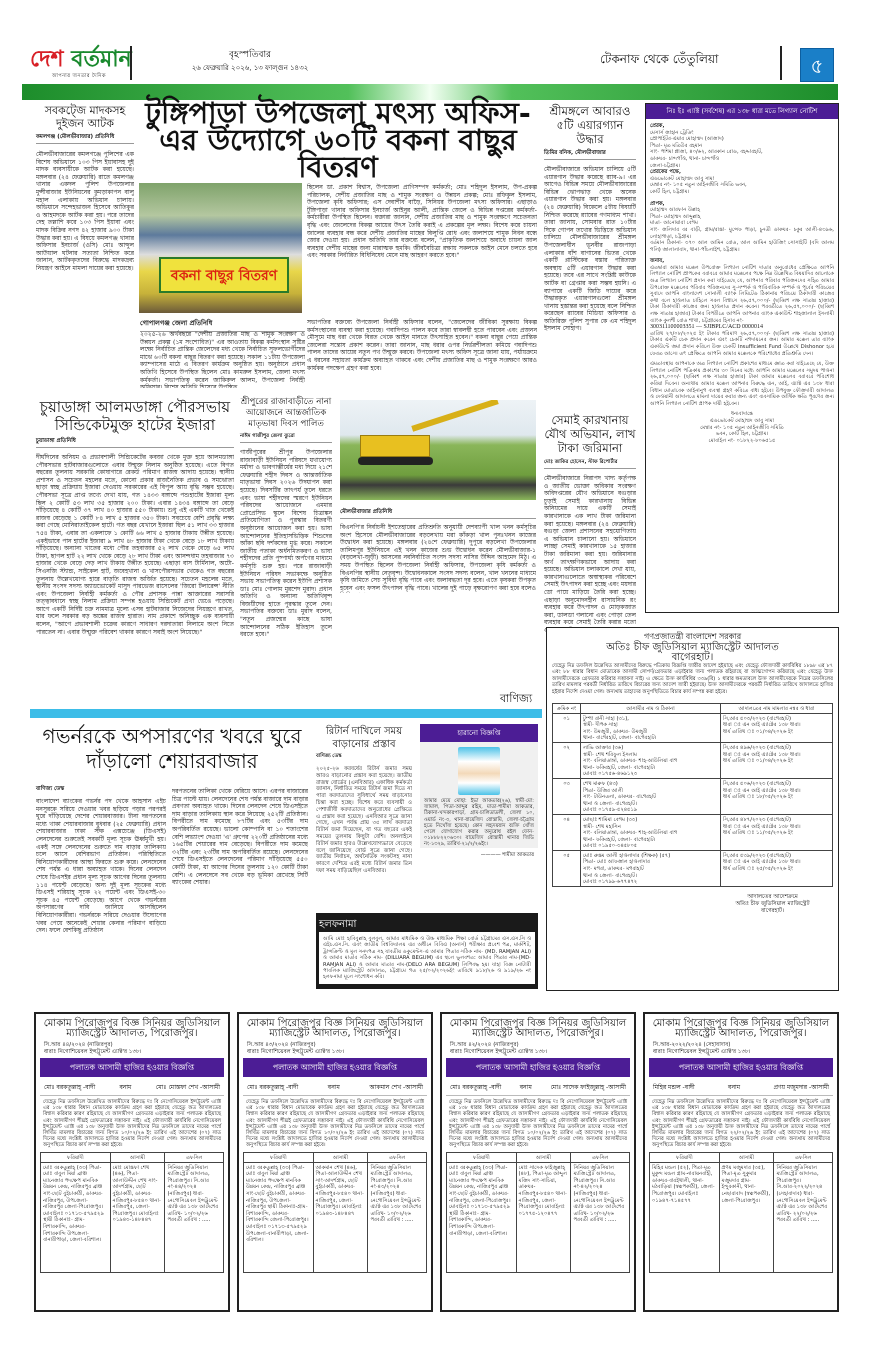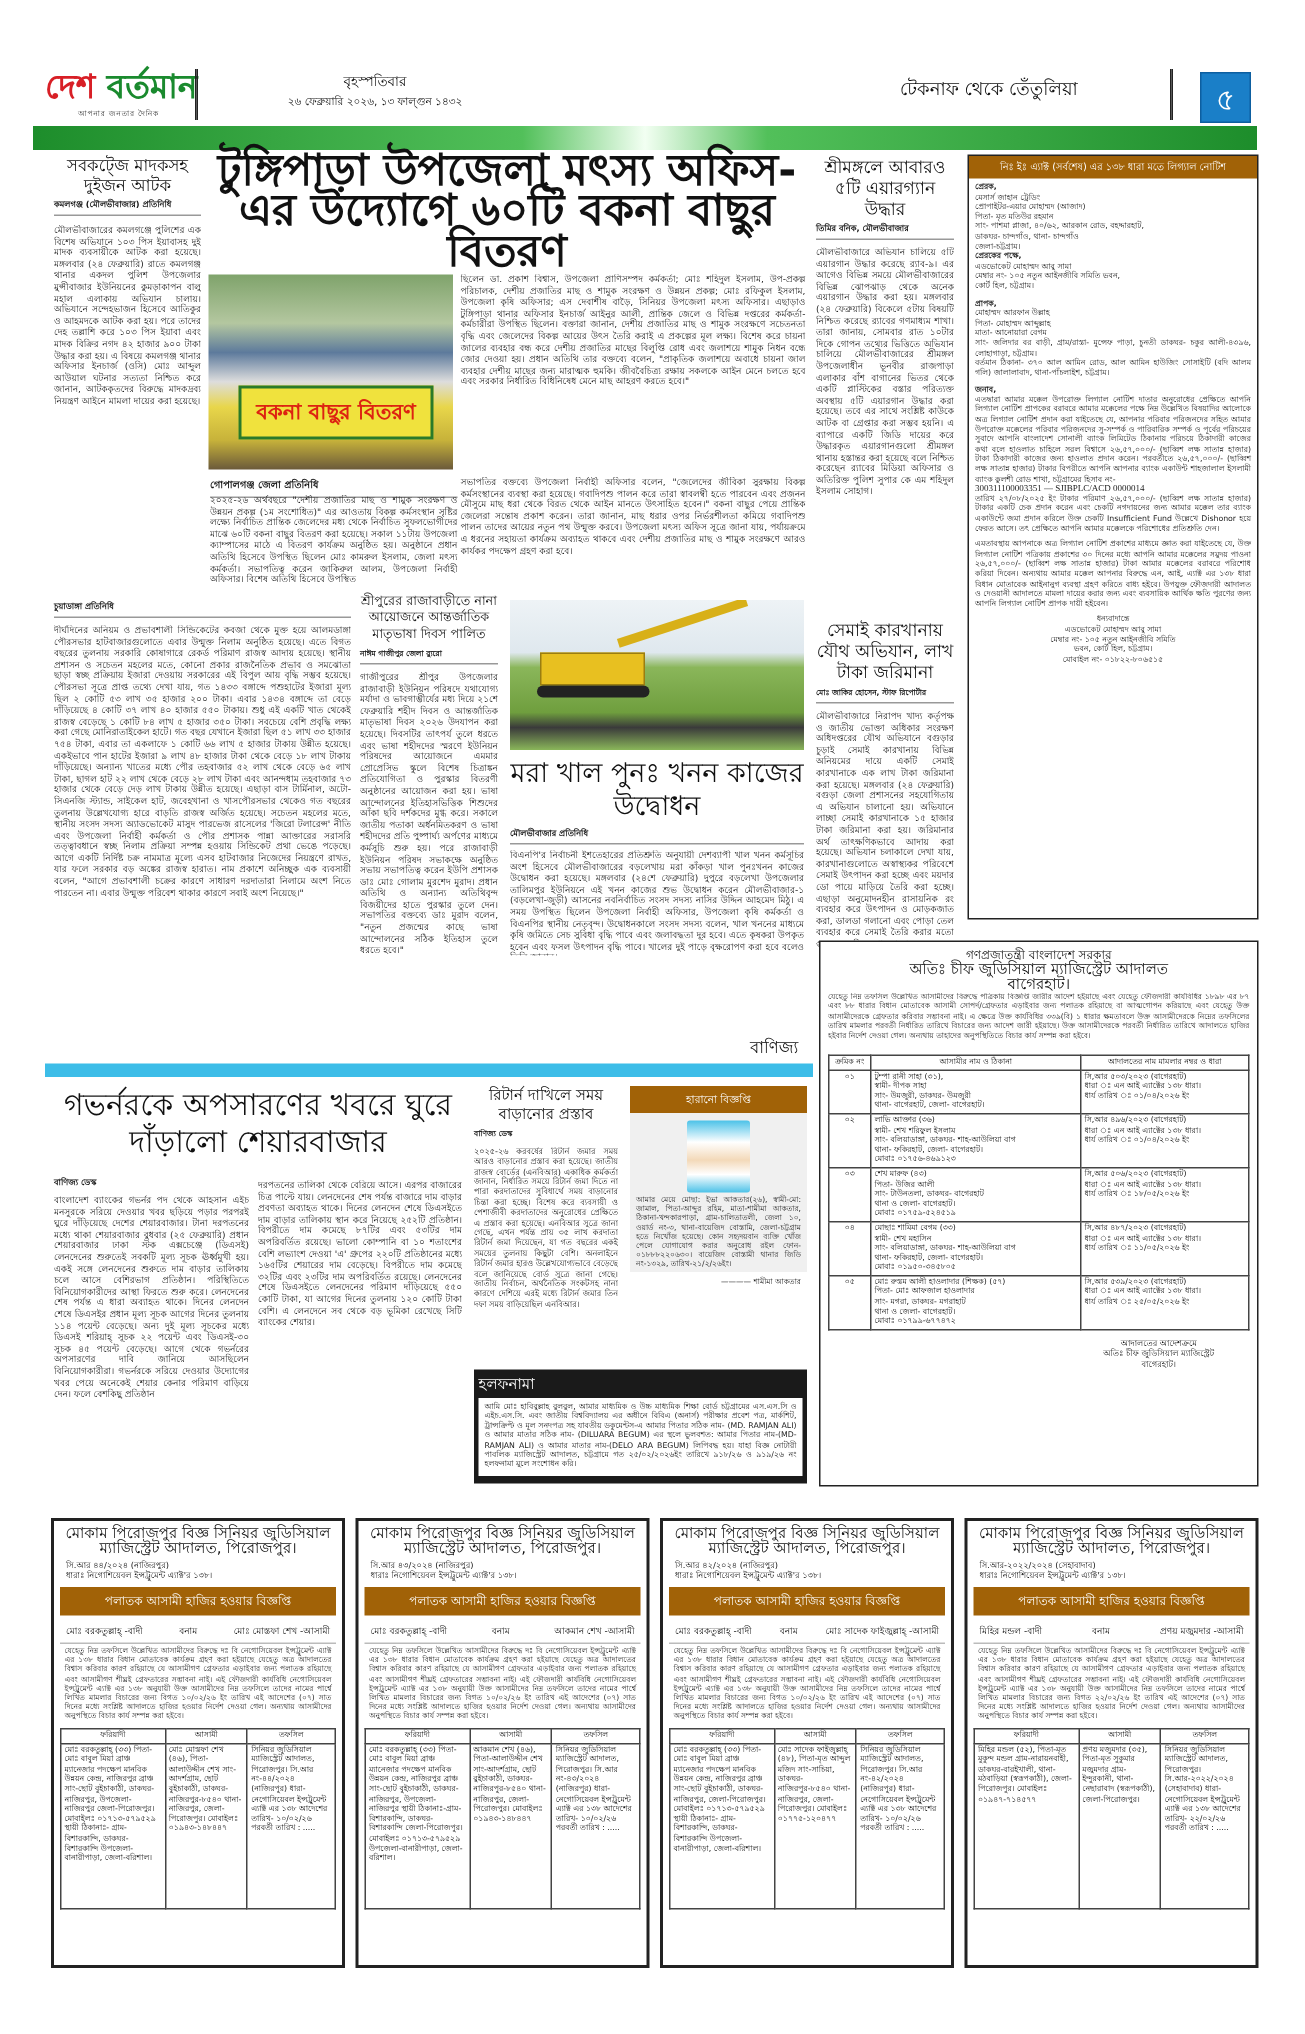--- a/index.html
+++ b/index.html
@@ -12,21 +12,21 @@
 .day{left:200px;top:47px;width:100px;text-align:center;font-size:9px}
 .date{left:160px;top:62px;width:180px;text-align:center;font-size:7px}
 .section{left:600px;top:50px;font-size:12px}
 .pagebox{left:800px;top:48px;width:34px;height:34px;background:#1a7fc8;color:#fff;font-size:20px;text-align:center;line-height:34px;border:1px solid #0d5fa0}
 .greenbar{left:22px;top:84px;width:816px;height:16px;background:linear-gradient(90deg,#1d8d2b 0%,#52c05a 40%,#f2fff2 50%,#52c05a 60%,#1d8d2b 100%)}
 .headline{font-family:"DejaVu Sans",sans-serif;text-align:center;line-height:1.2}
 .byline{font-size:6.5px;font-weight:bold;border-bottom:1px solid #999;padding-bottom:2px}
 .body{font-size:6px;line-height:7.6px;text-align:justify;color:#222;overflow:hidden}
 .photo{background:#888;overflow:hidden}
 .box{border:1.5px solid #222;background:#fff}
-.blackbar{background:#a16207;color:#fff;text-align:center}
+.blackbar{background:#4c1d95;color:#fff;text-align:center}
 .bluebar{left:30px;top:709px;width:512px;height:9px;background:#3dbde8}
 table{border-collapse:collapse;width:100%}
 td,th{border:1px solid #444;font-size:5.2px;line-height:6.6px;vertical-align:top;padding:1px 2px;font-weight:normal}
 th{text-align:center}
 .court{font-size:10px;text-align:center;line-height:10px}
 .case{font-size:5.5px;line-height:7px;padding:0 4px}
 .vs{font-size:6px;display:flex;justify-content:space-between;padding:2px 4px;border-bottom:1px solid #bbb}
 </style>
 </head>
 <body>
@@ -96,37 +96,37 @@
     <div style="margin-top:4px">এমতাবস্থায় আপনাকে অত্র লিগ্যাল নোটিশ প্রকাশের মাধ্যমে জ্ঞাত করা যাইতেছে যে, উক্ত লিগ্যাল নোটিশ পত্রিকায় প্রকাশের ৩০ দিনের মধ্যে আপনি আমার মক্কেলের সমুদয় পাওনা ২৬,৫৭,০০০/- (ছাব্বিশ লক্ষ সাতান্ন হাজার) টাকা আমার মক্কেলের বরাবরে পরিশোধ করিয়া দিবেন। অন্যথায় আমার মক্কেল আপনার বিরুদ্ধে এন, আই, এ্যাক্ট এর ১৩৮ ধারা বিধান মোতাবেক আইনানুগ ব্যবস্থা গ্রহণ করিতে বাধ্য হইবে। উপযুক্ত ফৌজদারী আদালত ও দেওয়ানী আদালতে মামলা দায়ের করার জন্য এবং ব্যবসায়িক আর্থিক ক্ষতি পূরণের জন্য আপনি লিগ্যাল নোটিশ প্রাপক দায়ী হইবেন।</div>
     <div style="text-align:center;margin-top:4px">ধন্যবাদান্তে</div>
     <div style="text-align:center">এডভোকেট মোহাম্মদ আবু সামা</div>
     <div style="text-align:center">মেম্বার নং- ১০৫ নতুন আইনজীবি সমিতি</div>
     <div style="text-align:center">ভবন, কোর্ট হিল, চট্টগ্রাম।</div>
     <div style="text-align:center">মোবাইল নং- ০১৮২২-৮০৬৫১৫</div>
   </div>
 </div>
 
 <div class="abs" style="left:36px;top:398px;width:198px">
+  <div class="headline" style="font-size:15px;line-height:18px">চুয়াডাঙ্গা আলমডাঙ্গা পৌরসভায় সিন্ডিকেটমুক্ত হাটের ইজারা</div>
   <div class="byline" style="font-size:5.5px;margin-top:3px">চুয়াডাঙ্গা প্রতিনিধি</div>
   <div class="body" style="margin-top:5px;height:220px">দীর্ঘদিনের অনিয়ম ও প্রভাবশালী সিন্ডিকেটের কবজা থেকে মুক্ত হয়ে আলমডাঙ্গা পৌরসভার হাটবাজারগুলোতে এবার উন্মুক্ত নিলাম অনুষ্ঠিত হয়েছে। এতে বিগত বছরের তুলনায় সরকারি কোষাগারে রেকর্ড পরিমাণ রাজস্ব আদায় হয়েছে। স্থানীয় প্রশাসন ও সচেতন মহলের মতে, কোনো প্রকার রাজনৈতিক প্রভাব ও সমঝোতা ছাড়া স্বচ্ছ প্রক্রিয়ায় ইজারা দেওয়ায় সরকারের এই বিপুল আয় বৃদ্ধি সম্ভব হয়েছে। পৌরসভা সূত্রে প্রাপ্ত তথ্যে দেখা যায়, গত ১৪৩৩ বঙ্গাব্দে পশুহাটের ইজারা মূল্য ছিল ২ কোটি ৫৩ লাখ ৩৫ হাজার ২০০ টাকা। এবার ১৪৩৪ বঙ্গাব্দে তা বেড়ে দাঁড়িয়েছে ৪ কোটি ৩৭ লাখ ৪০ হাজার ৫৫০ টাকায়। শুধু এই একটি খাত থেকেই রাজস্ব বেড়েছে ১ কোটি ৮৪ লাখ ৫ হাজার ৩৫০ টাকা। সবচেয়ে বেশি প্রবৃদ্ধি লক্ষ্য করা গেছে মোনিরাতাইকেল হাটে। গত বছর যেখানে ইজারা ছিল ৫১ লাখ ৩৩ হাজার ৭৫৪ টাকা, এবার তা একলাফে ১ কোটি ৬৬ লাখ ৫ হাজার টাকায় উন্নীত হয়েছে। একইভাবে পান হাটের ইজারা ৯ লাখ ৪৮ হাজার টাকা থেকে বেড়ে ১৮ লাখ টাকায় দাঁড়িয়েছে। অন্যান্য খাতের মধ্যে পৌর তহবাজার ৫২ লাখ থেকে বেড়ে ৬৫ লাখ টাকা, ছাগল হাট ২২ লাখ থেকে বেড়ে ২৮ লাখ টাকা এবং আনন্দধাম তহবাজার ৭৩ হাজার থেকে বেড়ে দেড় লাখ টাকায় উন্নীত হয়েছে। এছাড়া বাস টার্মিনাল, অটো-সিএনজি স্ট্যান্ড, সাইকেল হাট, জবেহখানা ও খাসপৌরসভার থেকেও গত বছরের তুলনায় উল্লেখযোগ্য হারে বাড়তি রাজস্ব অর্জিত হয়েছে। সচেতন মহলের মতে, স্থানীয় সংসদ সদস্য অ্যাডভোকেট মাসুদ পারভেজ রাসেলের 'জিরো টলারেন্স' নীতি এবং উপজেলা নির্বাহী কর্মকর্তা ও পৌর প্রশাসক পান্না আক্তারের সরাসরি তত্ত্বাবধানে স্বচ্ছ নিলাম প্রক্রিয়া সম্পন্ন হওয়ায় সিন্ডিকেট প্রথা ভেঙে পড়েছে। আগে একটি নির্দিষ্ট চক্র নামমাত্র মূল্যে এসব হাটবাজার নিজেদের নিয়ন্ত্রণে রাখত, যার ফলে সরকার বড় অঙ্কের রাজস্ব হারাত। নাম প্রকাশে অনিচ্ছুক এক ব্যবসায়ী বলেন, "আগে প্রভাবশালী চক্রের কারণে সাধারণ দরদাতারা নিলামে অংশ নিতে পারতেন না। এবার উন্মুক্ত পরিবেশ থাকার কারণে সবাই অংশ নিয়েছে।"</div>
 </div>
 
 <div class="abs" style="left:240px;top:396px;width:92px">
   <div class="headline" style="font-size:8.5px;line-height:11px">শ্রীপুরের রাজাবাড়ীতে নানা আয়োজনে আন্তর্জাতিক মাতৃভাষা দিবস পালিত</div>
   <div class="byline" style="font-size:5px;margin-top:3px">নাঈম গাজীপুর জেলা ব্যুরো</div>
   <div class="body" style="margin-top:5px;height:225px">গাজীপুরের শ্রীপুর উপজেলার রাজাবাড়ী ইউনিয়ন পরিষদে যথাযোগ্য মর্যাদা ও ভাবগাম্ভীর্যের মধ্য দিয়ে ২১শে ফেব্রুয়ারি শহীদ দিবস ও আন্তর্জাতিক মাতৃভাষা দিবস ২০২৬ উদযাপন করা হয়েছে। দিবসটির তাৎপর্য তুলে ধরতে এবং ভাষা শহীদদের স্মরণে ইউনিয়ন পরিষদের আয়োজনে এমমার প্রোপ্রেসিভ স্কুলে বিশেষ চিত্রাঙ্কন প্রতিযোগিতা ও পুরস্কার বিতরণী অনুষ্ঠানের আয়োজন করা হয়। ভাষা আন্দোলনের ইতিহাসভিত্তিক শিশুদের আঁকা ছবি দর্শকদের মুগ্ধ করে। সকালে জাতীয় পতাকা অর্ধনমিতকরণ ও ভাষা শহীদদের প্রতি পুষ্পার্ঘ্য অর্পণের মাধ্যমে কর্মসূচি শুরু হয়। পরে রাজাবাড়ী ইউনিয়ন পরিষদ সভাকক্ষে অনুষ্ঠিত সভায় সভাপতিত্ব করেন ইউপি প্রশাসক ডাঃ মোঃ গোলাম মুরশেদ মুরাদ। প্রধান অতিথি ও অন্যান্য অতিথিবৃন্দ বিজয়ীদের হাতে পুরস্কার তুলে দেন। সভাপতির বক্তব্যে ডাঃ মুরাদ বলেন, "নতুন প্রজন্মের কাছে ভাষা আন্দোলনের সঠিক ইতিহাস তুলে ধরতে হবে।"</div>
 </div>
 
 <div class="abs photo" style="left:340px;top:400px;width:196px;height:100px;background:linear-gradient(180deg,#eef3f6 0%,#dfe8ee 35%,#8ab65a 45%,#6f9e3e 75%,#3a3a3a 85%,#8ab65a 100%)">
   <div style="position:absolute;left:20px;top:35px;width:70px;height:22px;background:#e8c020;border:1px solid #9a7d10"></div>
   <div style="position:absolute;left:70px;top:12px;width:90px;height:6px;background:#d8b018;transform:rotate(-18deg)"></div>
   <div style="position:absolute;left:18px;top:57px;width:75px;height:8px;background:#222;border-radius:4px"></div>
 </div>
 <div class="abs" style="left:340px;top:505px;width:196px">
-  <div class="headline" style="font-size:18px;line-height:22px">মরা খাল পুনঃ খনন কাজের উদ্বোধন</div>
   <div class="byline" style="font-size:5.5px;margin-top:3px">মৌলভীবাজার প্রতিনিধি</div>
   <div class="body" style="margin-top:4px;height:70px">বিএনপি'র নির্বাচনী ইশতেহারের প্রতিশ্রুতি অনুযায়ী দেশব্যাপী খাল খনন কর্মসূচির অংশ হিসেবে মৌলভীবাজারের বড়লেখায় মরা কাঁকড়া খাল পুনঃখনন কাজের উদ্বোধন করা হয়েছে। মঙ্গলবার (২৪শে ফেব্রুয়ারি) দুপুরে বড়লেখা উপজেলার তালিমপুর ইউনিয়নে এই খনন কাজের শুভ উদ্বোধন করেন মৌলভীবাজার-১ (বড়লেখা-জুড়ী) আসনের নবনির্বাচিত সংসদ সদস্য নাসির উদ্দিন আহমেদ মিঠু। এ সময় উপস্থিত ছিলেন উপজেলা নির্বাহী অফিসার, উপজেলা কৃষি কর্মকর্তা ও বিএনপির স্থানীয় নেতৃবৃন্দ। উদ্বোধনকালে সংসদ সদস্য বলেন, খাল খননের মাধ্যমে কৃষি জমিতে সেচ সুবিধা বৃদ্ধি পাবে এবং জলাবদ্ধতা দূর হবে। এতে কৃষকরা উপকৃত হবেন এবং ফসল উৎপাদন বৃদ্ধি পাবে। খালের দুই পাড়ে বৃক্ষরোপণ করা হবে বলেও তিনি জানান।</div>
 </div>
 
 <div class="abs box" style="left:546px;top:627px;width:293px;height:364px;padding:4px 5px">
   <div class="court" style="font-size:8px">গণপ্রজাতন্ত্রী বাংলাদেশ সরকার</div>
   <div class="court">অতিঃ চীফ জুডিসিয়াল ম্যাজিস্ট্রেট আদালত</div>
   <div class="court">বাগেরহাট।</div>
   <div class="body" style="font-size:5px;line-height:6.4px;height:38px">যেহেতু নিম্ন তফসিল উল্লেখিত আসামীদের বিরুদ্ধে পত্রিকায় বিজ্ঞপ্তি জারীর আদেশ হইয়াছে এবং যেহেতু ফৌজদারী কার্যবিধির ১৮৯৮ এর ৮৭ এবং ৮৮ ধারার বিধান মোতাবেক আসামী সোপর্দ/গ্রেফতার এড়াইবার জন্য পলাতক রহিয়াছে বা আত্মগোপন করিয়াছে এবং যেহেতু উক্ত আসামীদেরকে গ্রেফতার করিবার সম্ভাবনা নাই। এ ক্ষেত্রে উক্ত কার্যবিধির ৩৩৯(বি) ১ ধারার ক্ষমতাবলে উক্ত আসামীদেরকে নিম্নের তফসিলের তারিখ মামলার পরবর্তী নির্ধারিত তারিখে বিচারের জন্য আদেশ জারী হইয়াছে। উক্ত আসামীদেরকে পরবর্তী নির্ধারিত তারিখে আদালতে হাজির হইবার নির্দেশ দেওয়া গেল। অন্যথায় তাহাদের অনুপস্থিতিতে বিচার কার্য সম্পন্ন করা হইবে।</div>
   <table style="margin-top:3px">

